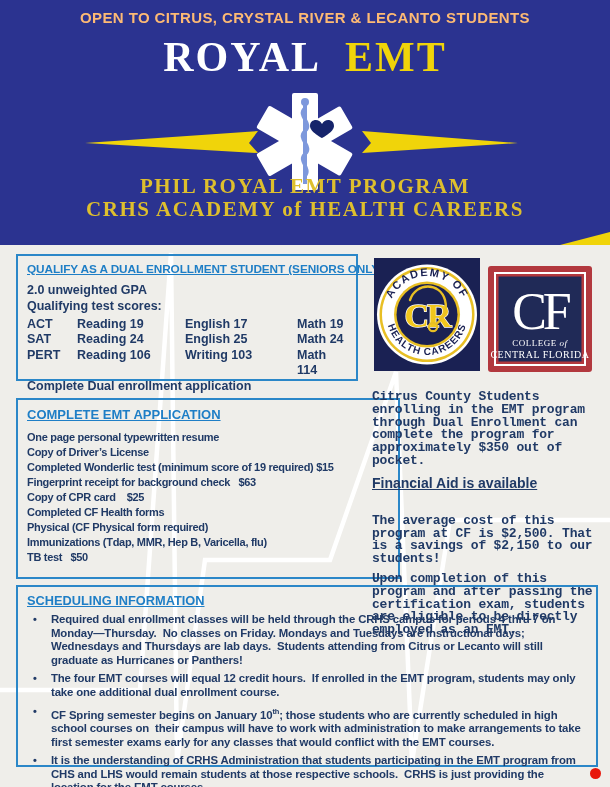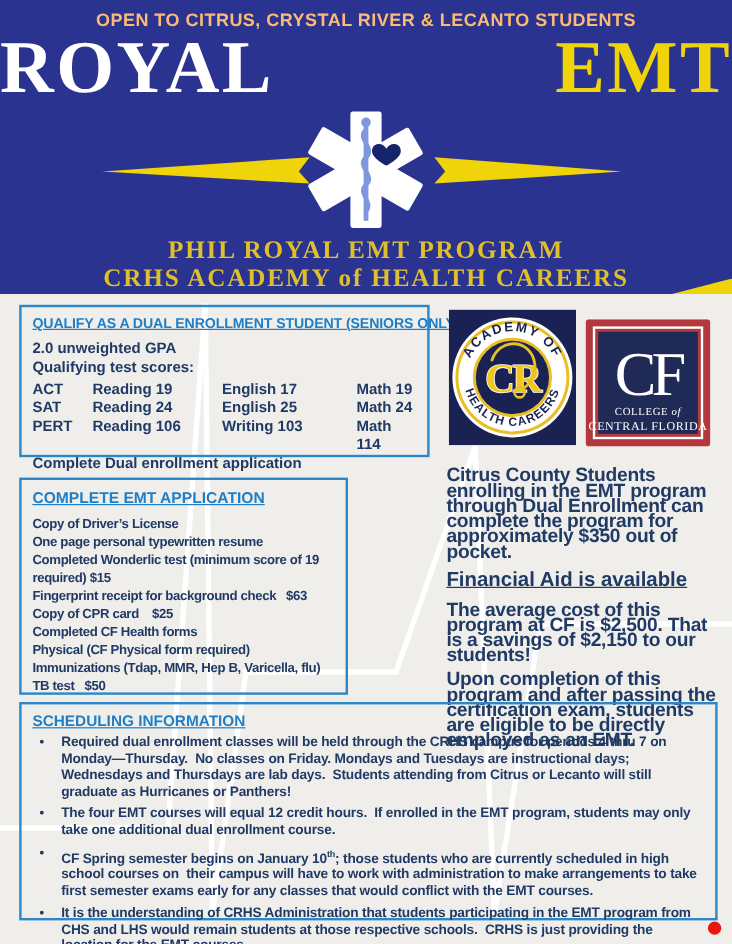--- a/index.html
+++ b/index.html
@@ -5,52 +5,52 @@
   html,body{margin:0;padding:0;}
   body{width:610px;height:787px;font-family:"Liberation Sans",sans-serif;}
   .page{position:relative;width:610px;height:787px;background:#efeeea;overflow:hidden;}
 
   
   .ekg{position:absolute;left:0;top:245px;width:610px;height:542px;z-index:0;}
 
   
   .header{position:absolute;left:0;top:0;width:610px;height:245px;background:#2b3390;z-index:1;}
   .open-banner{margin-top:9px;text-align:center;color:#fdba74;font-size:15px;font-weight:bold;letter-spacing:.4px;}
-  .big-title{display:flex;justify-content:space-between;align-items:baseline;margin-top:-2px;font-family:"Liberation Serif",serif;font-weight:bold;font-size:62px;letter-spacing:2px;line-height:66px;}
+  .big-title{display:flex;justify-content:center;align-items:baseline;margin-top:-2px;font-family:"Liberation Serif",serif;font-weight:bold;font-size:42px;letter-spacing:2px;line-height:66px;}
   .big-title .w{color:#ffffff;}
   .big-title .g{color:#f0d40a;margin-left:24px;}
   .emblem{position:absolute;left:0;top:90px;width:610px;height:105px;}
-  .subtitle{position:absolute;left:0;top:197px;width:610px;text-align:center;font-family:"Liberation Serif",serif;font-weight:bold;color:#debf2d;font-size:21px;line-height:23px;letter-spacing:1.5px;}
+  .subtitle{position:absolute;left:0;top:175px;width:610px;text-align:center;font-family:"Liberation Serif",serif;font-weight:bold;color:#debf2d;font-size:21px;line-height:23px;letter-spacing:1.5px;}
   .corner-tri{position:absolute;right:0;bottom:0;width:50px;height:13px;background:#f0d40a;clip-path:polygon(100% 0,100% 100%,0 100%);}
 
   
   .bluebox{position:absolute;border:2px solid #2b87c8;background:transparent;z-index:2;box-sizing:border-box;color:#203a66;}
   .box-title{color:#1e7ec6;font-weight:bold;text-decoration:underline;}
 
   
   .qualify{left:16px;top:254px;width:342px;height:127px;padding:6px 8px 0 9px;}
   .qualify .box-title{font-size:11.8px;letter-spacing:-.1px;margin-bottom:7px;white-space:nowrap;}
   .qualify .qline{font-size:12.5px;font-weight:bold;line-height:15.5px;}
   .score-grid{display:grid;grid-template-columns:50px 108px 112px 1fr;font-size:12.5px;font-weight:bold;line-height:15.3px;margin-top:3px;}
   .qualify .qfooter{font-size:12.5px;font-weight:bold;line-height:15.5px;margin-top:1px;}
 
   
   .logo{position:absolute;z-index:2;}
   .logo-academy{left:374px;top:258px;width:106px;height:113px;}
   .logo-cf{left:488px;top:266px;width:104px;height:106px;}
 
   
-  .application{left:16px;top:398px;width:274px;height:181px;padding:7px 6px 0 9px;}
+  .application{left:16px;top:398px;width:384px;height:181px;padding:7px 6px 0 9px;}
   .application .box-title{font-size:13px;margin-bottom:8px;}
   .app-item{font-size:11px;font-weight:bold;line-height:15px;letter-spacing:-.3px;white-space:pre-wrap;}
 
   
   .info{position:absolute;left:372px;top:391px;width:229px;z-index:2;color:#203a66;font-weight:bold;}
-  .info p{margin:0 0 7px 0;font-size:16px;line-height:12.8px;letter-spacing:-.2px;}
-  .fin-aid{font-size:17px;text-decoration:underline;margin:2px 0 12px 0;line-height:16px;}
+  .info p{margin:0 0 7px 0;font-size:13px;line-height:12.8px;letter-spacing:-.2px;font-family:Liberation Mono, monospace;}
+  .fin-aid{font-size:14px;text-decoration:underline;margin:2px 0 24px 0;line-height:16px;}
 
   
   .scheduling{left:16px;top:585px;width:582px;height:182px;padding:6px 10px 0 9px;}
   .scheduling .box-title{font-size:12.8px;margin-bottom:5px;}
   .sched-list{margin:0;padding:0;list-style:none;font-weight:bold;}
   .sched-list li{position:relative;padding-left:24px;margin-bottom:5px;font-size:11.4px;line-height:13.6px;letter-spacing:-.15px;color:#203a66;}
   .sched-list li::before{content:"\2022";position:absolute;left:6px;top:0;font-size:11px;}
   .sched-list li span{white-space:pre-wrap;}
   .sched-list sup{font-size:7.5px;}
 
@@ -150,22 +150,22 @@
     <rect x="10.5" y="10.5" width="83" height="85" fill="#202a57"></rect>
     <text x="52" y="63" text-anchor="middle" font-family="Liberation Serif, serif" font-size="52" fill="#ffffff" letter-spacing="-4">CF</text>
     <text x="52" y="80" text-anchor="middle" font-family="Liberation Serif, serif" font-size="9" fill="#ffffff" letter-spacing=".5">
       <tspan>COLLEGE </tspan><tspan font-style="italic">of</tspan>
     </text>
     <text x="52" y="92" text-anchor="middle" font-family="Liberation Serif, serif" font-size="10" fill="#ffffff" letter-spacing=".5">CENTRAL FLORIDA</text>
   </svg>
 
   <div class="bluebox application">
     <div class="box-title">COMPLETE EMT APPLICATION</div>
+    <div class="app-item">One page personal typewritten resume</div>
     <div class="app-item">Copy of Driver’s License</div>
-    <div class="app-item">One page personal typewritten resume</div>
     <div class="app-item">Completed Wonderlic test (minimum score of 19 required) $15</div>
     <div class="app-item">Fingerprint receipt for background check   $63</div>
     <div class="app-item">Copy of CPR card    $25</div>
     <div class="app-item">Completed CF Health forms</div>
     <div class="app-item">Physical (CF Physical form required)</div>
     <div class="app-item">Immunizations (Tdap, MMR, Hep B, Varicella, flu)</div>
     <div class="app-item">TB test   $50</div>
   </div>
 
   <div class="info">

